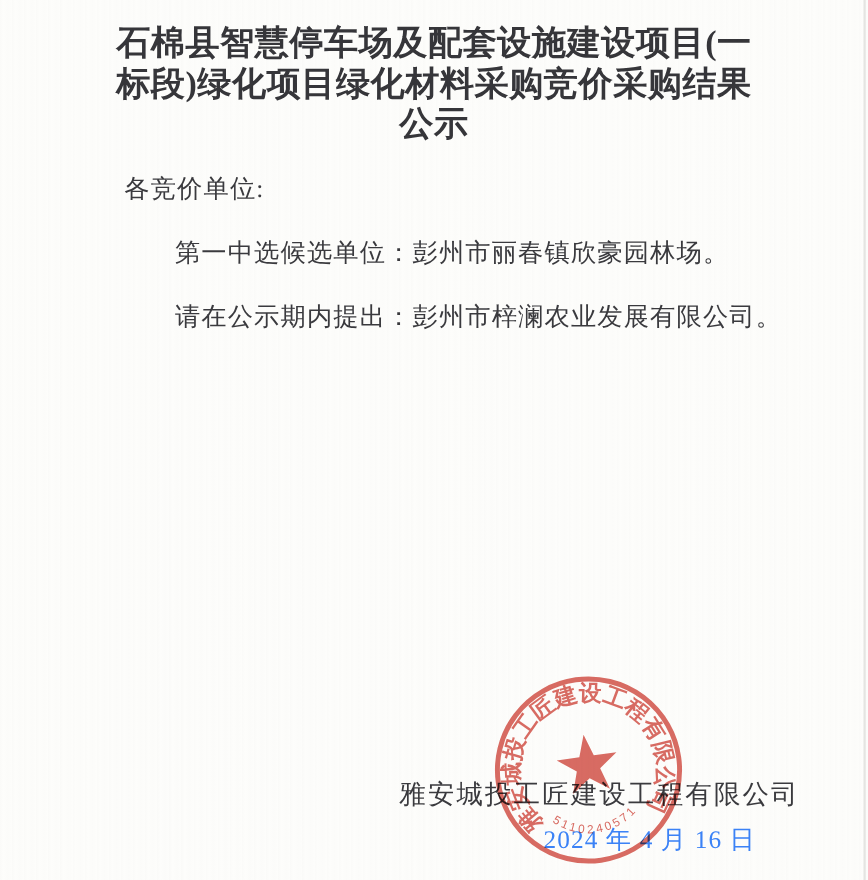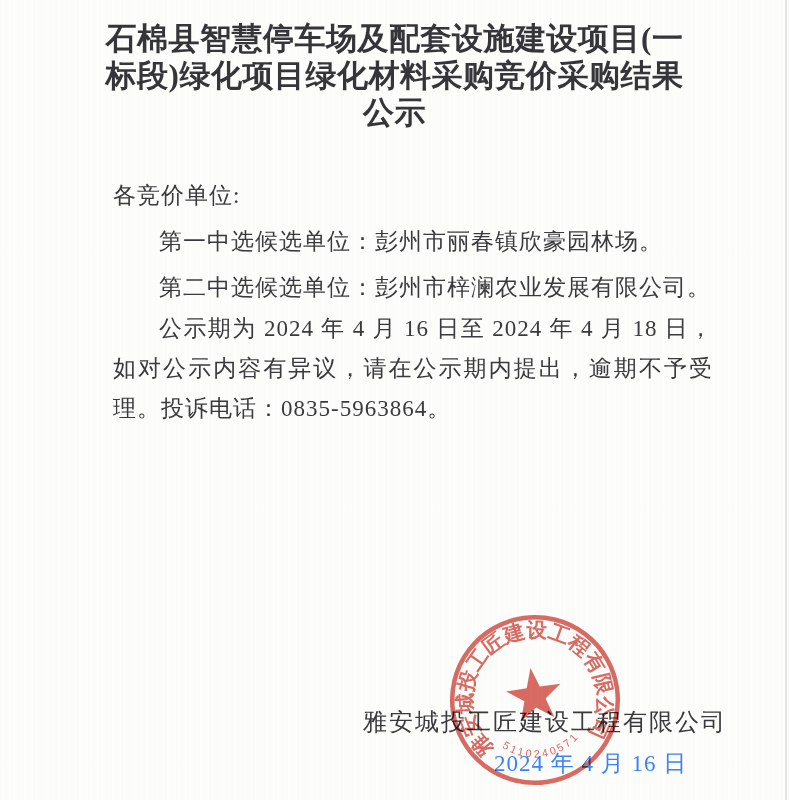--- a/index.html
+++ b/index.html
@@ -47,39 +47,39 @@
     text-align: center;
     font-weight: bold;
     font-size: 31px;
     line-height: 37px;
     color: #353539;
     letter-spacing: 0.5px;
   }
   .doc-body {
     position: absolute;
     left: 113px;
-    top: 176px;
+    top: 152px;
     width: 600px;
     font-size: 23px;
     line-height: 40px;
     letter-spacing: 1px;
     text-align: justify;
   }
   .para {
     margin: 0;
     text-indent: 2em;
   }
   .para.salutation {
     text-indent: 0;
   }
   .para.intro {
     margin-top: 5px;
   }
   .para.candidate {
-    margin-top: 6px;
+    margin-top: 18px;
   }
   .para.notice {
     margin-top: 1px;
   }
   .sign-company {
     position: absolute;
     left: 363px;
     top: 706px;
     font-size: 24px;
     letter-spacing: 2px;
@@ -114,22 +114,21 @@
 
   <div class="doc-title">
     <div>石棉县智慧停车场及配套设施建设项目(一</div>
     <div>标段)绿化项目绿化材料采购竞价采购结果</div>
     <div>公示</div>
   </div>
 
   <div class="doc-body">
     <p class="para salutation">各竞价单位:</p>
     <p class="para candidate">第一中选候选单位：彭州市丽春镇欣豪园林场。</p>
-    <p class="para candidate">第二中选候选单位：彭州市梓澜农业发展有限公司。</p>
-    <p class="para notice">公示期为 2024 年 4 月 16 日至 2024 年 4 月 18 日，如对公示内容有异议，请在公示期内提出，逾期不予受理。投诉电话：0835-5963864。</p>
+    <p class="para candidate">请在公示期内提出：彭州市梓澜农业发展有限公司。</p>
   </div>
 
   <div class="sign-company">雅安城投工匠建设工程有限公司</div>
   <div class="sign-date">2024 年 4 月 16 日</div>
 
   <div class="seal">
     <svg viewBox="0 0 200 200" width="180" height="180">
       <defs>
         <path id="sealArcTop" d="M 42.7 140.2 A 70 70 0 1 1 157.3 140.2" fill="none"></path>
         <path id="sealArcBottom" d="M 54.8 145.2 A 64 64 0 0 0 145.2 145.2" fill="none"></path>

